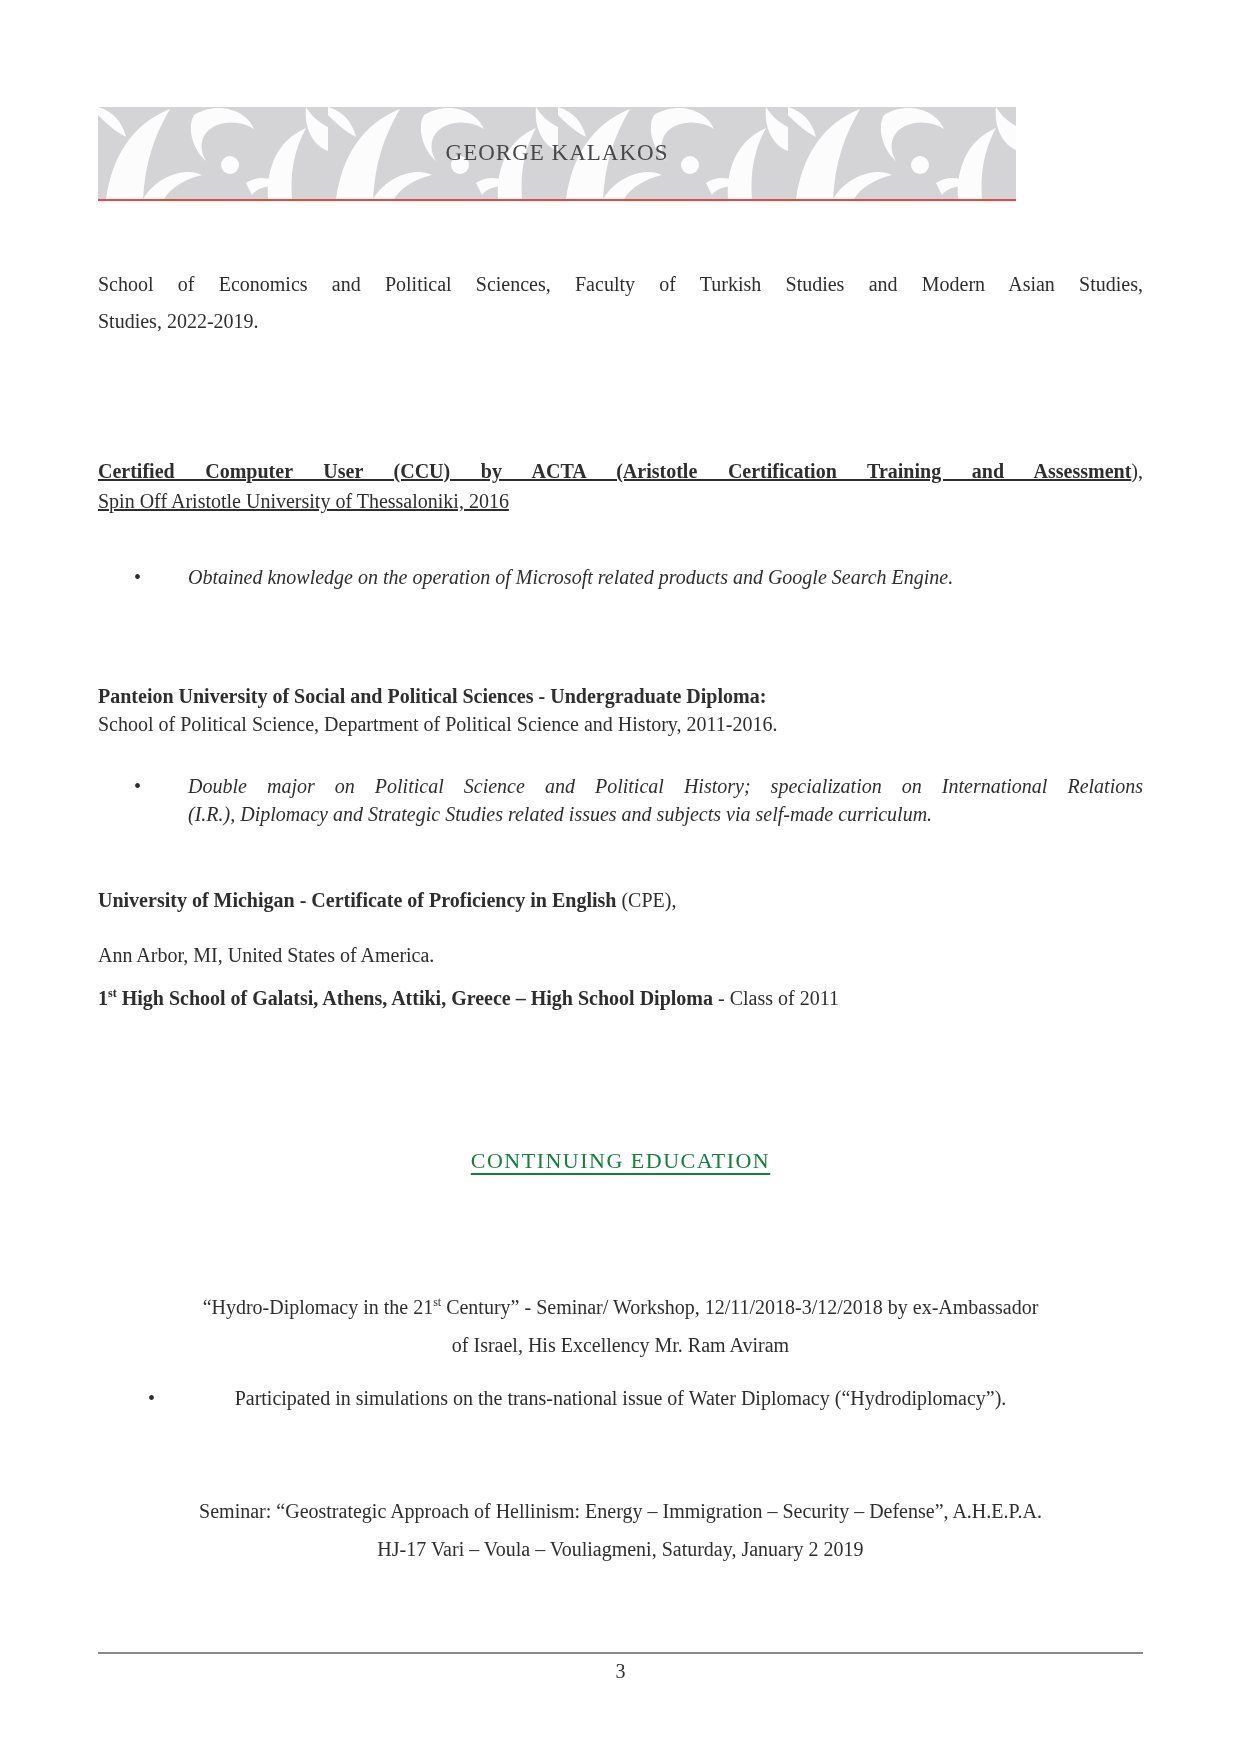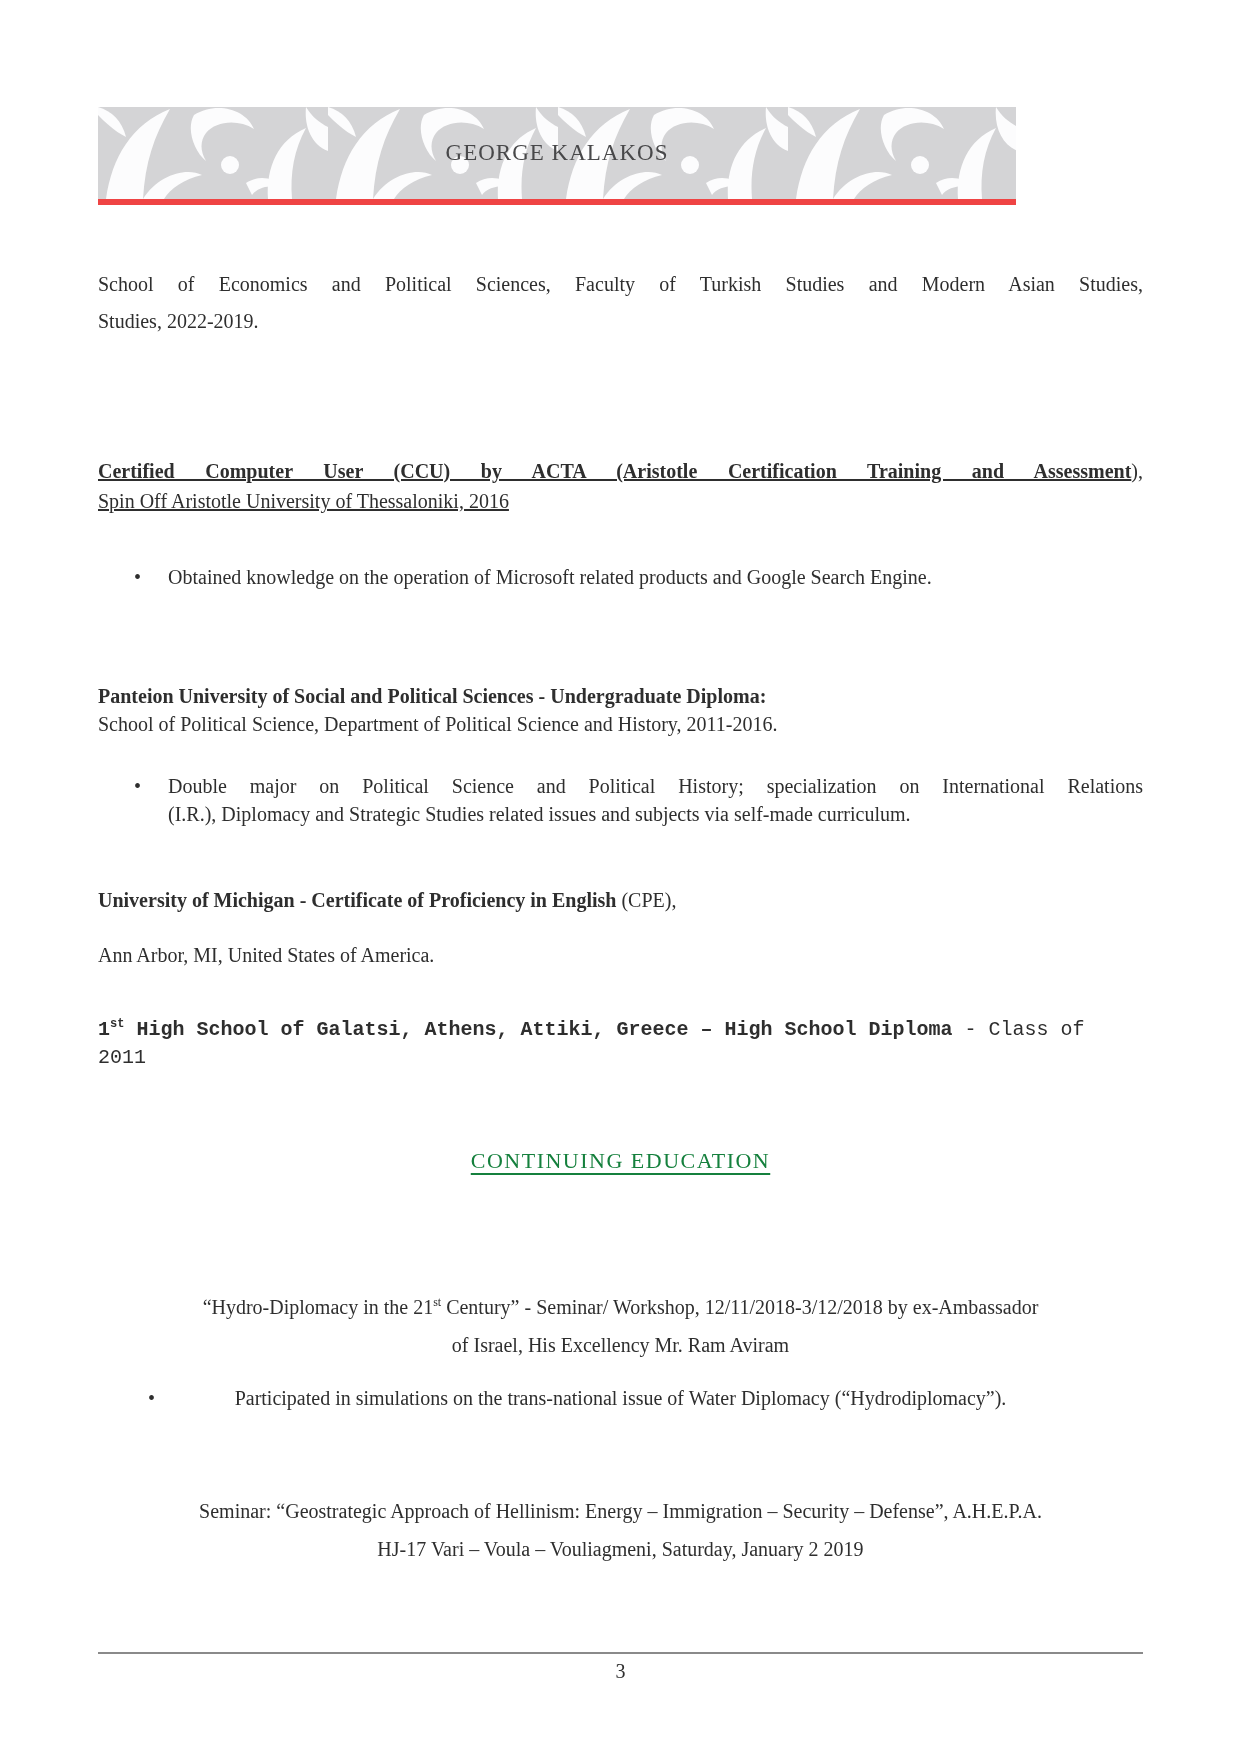--- a/index.html
+++ b/index.html
@@ -4,21 +4,21 @@
 <style>
   html,body { margin:0; padding:0; background:#ffffff; }
   .page {
     position:relative; width:1241px; height:1755px; background:#ffffff;
     font-family:"Liberation Serif", serif; color:#2e2e2e; overflow:hidden;
   }
   .abs { position:absolute; }
   .col { left:98px; width:1045px; }
 
   
-  .banner { top:107px; height:92px; border-bottom:6px solid #ef4444; left:98px; width:918px; overflow:hidden; background:#d4d4d6; }
+  .banner { top:107px; height:92px; border-bottom:2px solid #ef4444; left:98px; width:918px; overflow:hidden; background:#d4d4d6; }
   .banner svg { display:block; }
   .banner-title {
     position:absolute; inset:0; display:flex; align-items:center; justify-content:center;
     font-size:23px; letter-spacing:1px; color:#48484a;
   }
 
   
   .body-text { font-size:20px; }
   .wrapline { white-space:normal; }
   .jstretch { text-align:justify; text-align-last:justify; white-space:normal; }
@@ -26,21 +26,21 @@
   .sup { vertical-align:super; font-size:12px; line-height:0; }
   .center { text-align:center; }
 
   .lh37 > div { line-height:37px; }
   .lh30 > div { line-height:30px; }
   .lh28 > div { line-height:28px; }
   .lh38 > div { line-height:38px;text-align:center; }
 
   .bullet-block { }
   .bullet-glyph { position:absolute; left:36px; top:0; font-size:20px; line-height:28px; }
-  .bullet-text { margin-left:70px; }
+  .bullet-text { margin-left:90px;font-style:italic; }
 
   .heading-xl {
     font-size:22px; letter-spacing:1.5px; color:#15803d;
     text-decoration:underline; text-decoration-thickness:2px; text-underline-offset:5px;
   }
 
   .footer-rule { left:98px; width:1045px; border-top:2px solid #8a8a8a; height:0; }
   .page-number { left:98px; width:1045px; text-align:center; font-size:20px; }
 </style>
 </head>
@@ -103,21 +103,21 @@
 
   <div class="abs col body-text lh28" style="top:886px;">
     <div class="wrapline">
       <span class="bold">University of Michigan - Certificate of Proficiency in English </span><span>(CPE),</span>
     </div>
   </div>
   <div class="abs col body-text lh28" style="top:941px;">
     <div class="wrapline">Ann Arbor, MI, United States of America.</div>
   </div>
 
-  <div class="abs col body-text lh28" style="top:1016px;font-family:Liberation Mono, monospace;">
+  <div class="abs col body-text lh28" style="top:984px;">
     <div class="wrapline">
       <span class="bold">1</span><span class="bold sup">st</span><span class="bold"> High School of Galatsi, Athens, Attiki, Greece – High School Diploma</span><span> - Class of 2011</span>
     </div>
   </div>
 
   <div class="abs col center" style="top:1148px;">
     <span class="heading-xl">CONTINUING EDUCATION</span>
   </div>
 
   <div class="abs col body-text lh38 center" style="top:1288px;">

